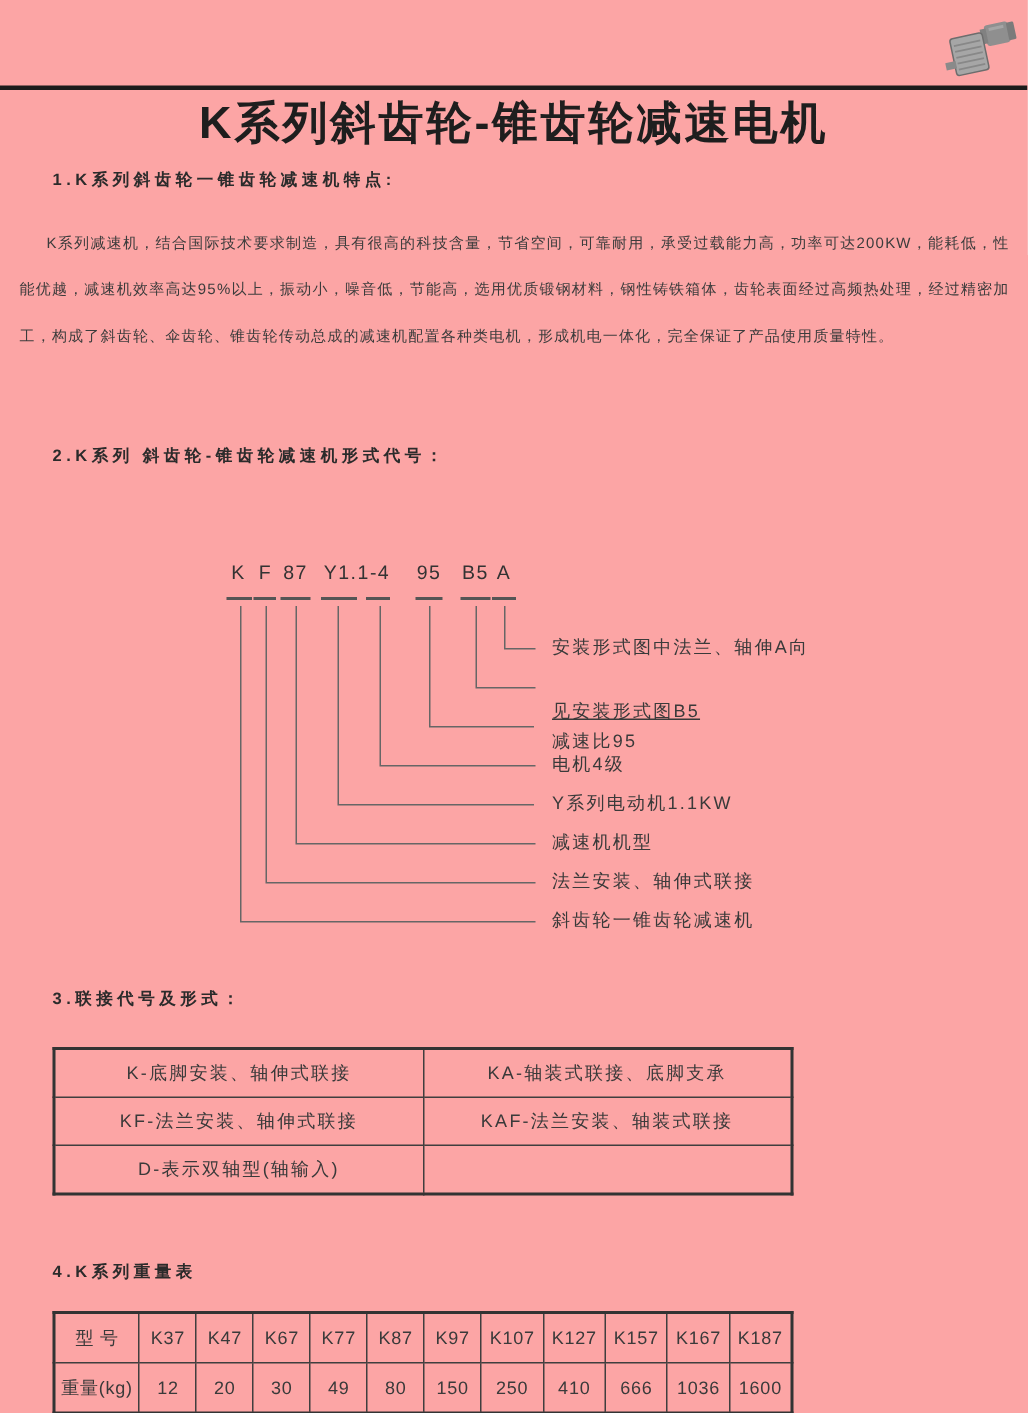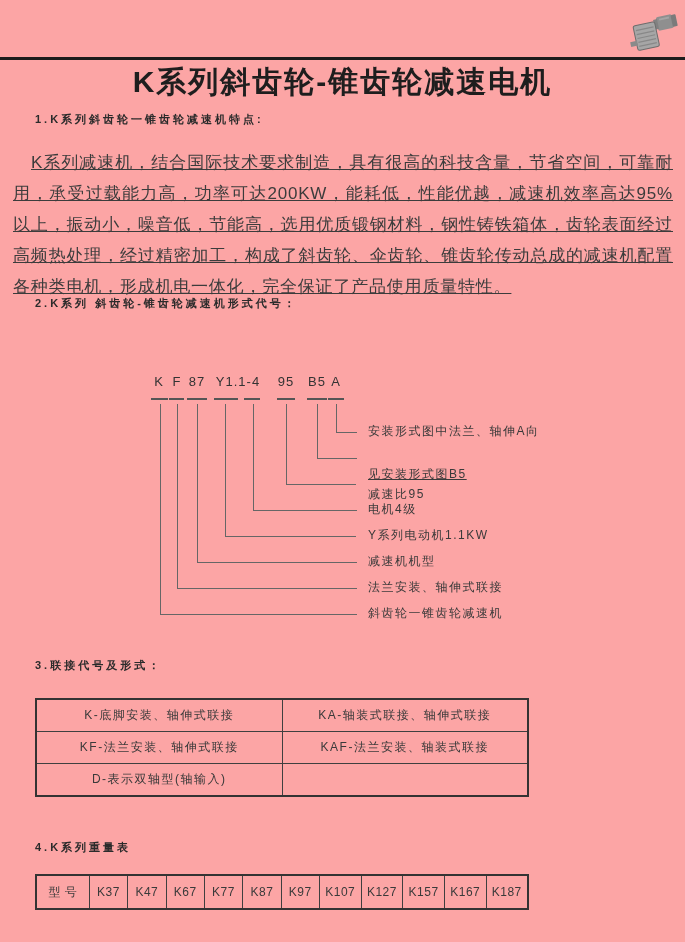--- a/index.html
+++ b/index.html
@@ -23,22 +23,22 @@
   .sec-heading{
     position:absolute;left:35px;
     font-size:11px;font-weight:600;letter-spacing:3px;color:#2b2b2b;white-space:nowrap;
   }
   .h1{top:112px;}
   .h2{top:296px;}
   .h3{top:658px;}
   .h4{top:840px;}
   .body-para{
     position:absolute;top:147px;left:13px;width:660px;
-    font-size:17px;line-height:31px;letter-spacing:0.8px;
-    text-align:justify;text-indent:18px;color:#3c3c3c;text-decoration:underline;
+    font-size:10px;line-height:31px;letter-spacing:0.8px;
+    text-align:justify;text-indent:18px;color:#3c3c3c;
   }
   
   .diagram{position:absolute;top:372px;left:0;width:685px;height:268px;}
   .dg-code{position:absolute;top:2px;font-size:13px;letter-spacing:1px;color:#333;text-align:center;white-space:nowrap;}
   .dg-ul{position:absolute;top:26px;height:1.5px;background:#555;}
   .dg-v{position:absolute;top:32px;width:1.2px;background:#666;}
   .dg-h{position:absolute;height:1.2px;background:#666;}
   .dg-label{position:absolute;left:368px;font-size:12px;letter-spacing:1.5px;color:#3a3a3a;white-space:nowrap;}
   
   .tbl{position:absolute;left:35px;width:494px;border-collapse:collapse;border:2px solid #333;}
@@ -121,21 +121,21 @@
     <div class="dg-label" style="top:181px;">减速机机型</div>
     <div class="dg-label" style="top:207px;">法兰安装、轴伸式联接</div>
     <div class="dg-label" style="top:233px;">斜齿轮一锥齿轮减速机</div>
   </div>
 
   <div class="sec-heading h3">3.联接代号及形式：</div>
   <table class="tbl tbl3">
     <tbody>
       <tr>
         <td>K-底脚安装、轴伸式联接</td>
-        <td>KA-轴装式联接、轴伸式联接</td>
+        <td>KA-轴装式联接、底脚支承</td>
       </tr>
       <tr>
         <td>KF-法兰安装、轴伸式联接</td>
         <td>KAF-法兰安装、轴装式联接</td>
       </tr>
       <tr>
         <td>D-表示双轴型(轴输入)</td>
         <td></td>
       </tr>
     </tbody>
@@ -155,16 +155,30 @@
         <td>K67</td>
         <td>K77</td>
         <td>K87</td>
         <td>K97</td>
         <td>K107</td>
         <td>K127</td>
         <td>K157</td>
         <td>K167</td>
         <td>K187</td>
       </tr>
+      <tr>
+        <td>重量(kg)</td>
+        <td>12</td>
+        <td>20</td>
+        <td>30</td>
+        <td>49</td>
+        <td>80</td>
+        <td>150</td>
+        <td>250</td>
+        <td>410</td>
+        <td>666</td>
+        <td>1036</td>
+        <td>1600</td>
+      </tr>
     </tbody>
   </table>
 
 </div>
 
 </body></html>

